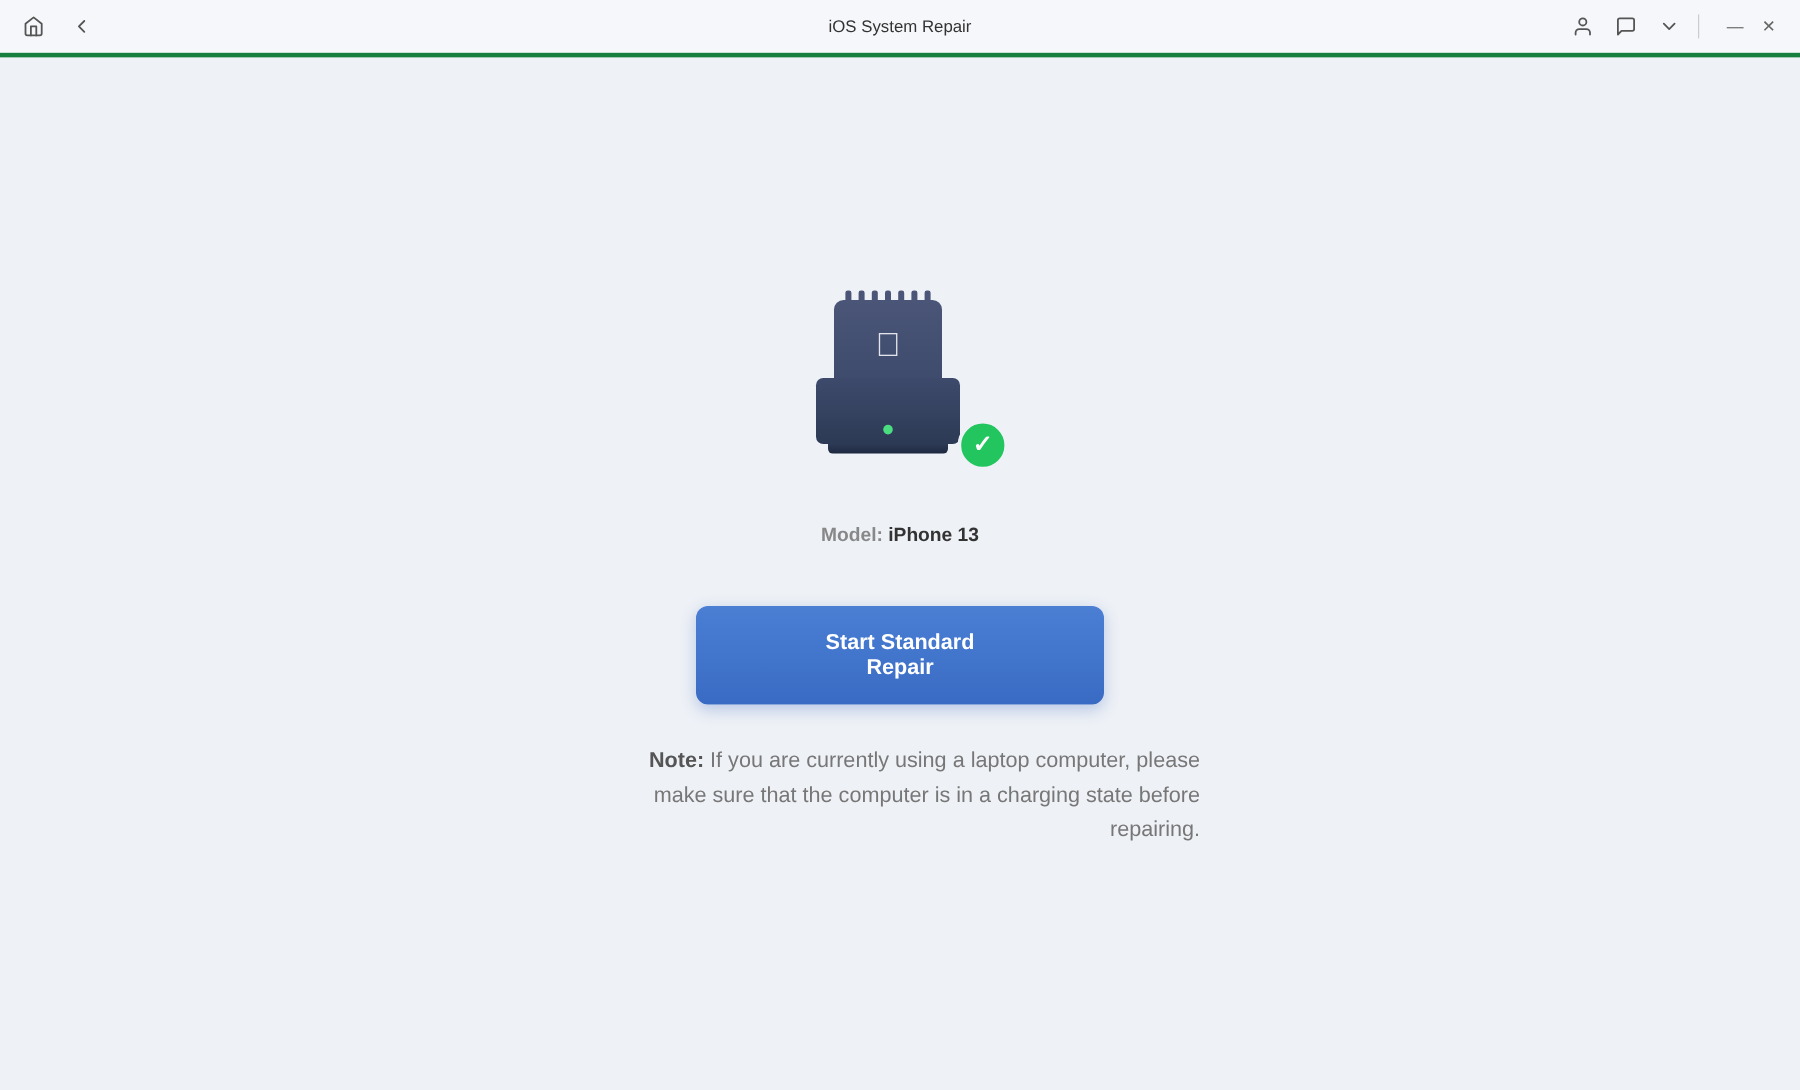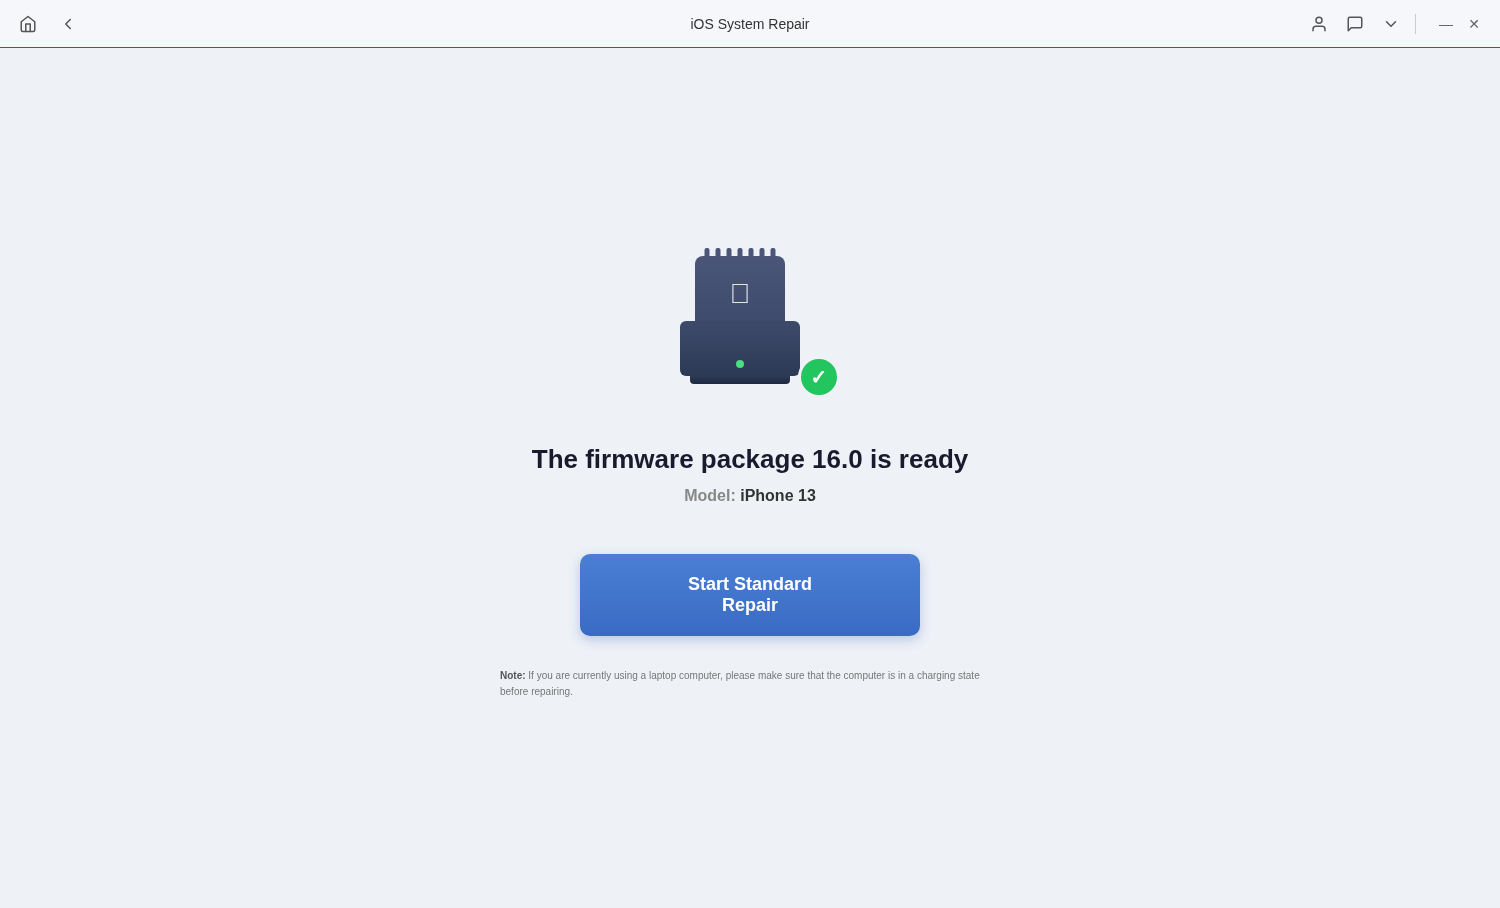--- a/index.html
+++ b/index.html
@@ -19,21 +19,21 @@
     }
 
     
     .title-bar {
       display: flex;
       align-items: center;
       justify-content: space-between;
       padding: 0 16px;
       height: 48px;
       background: #f5f7fa;
-      border-bottom: 1px solid #15803d;
+      border-bottom: 4px solid #15803d;
       flex-shrink: 0;
     }
 
     .title-bar-left {
       display: flex;
       align-items: center;
       gap: 16px;
     }
 
     .title-bar-center {
@@ -249,23 +249,23 @@
       cursor: pointer;
       width: 340px;
       text-align: center;
       transition: background 0.2s;
       box-shadow: 0 4px 12px rgba(58, 107, 196, 0.3);
       margin-bottom: 32px;
     }
 
     
     .note-text {
-      font-size: 10px;
+      font-size: 18px;
       color: #777;
-      text-align: left;
+      text-align: right;
       max-width: 500px;
       line-height: 1.6;
     }
 
     .note-label {
       font-weight: 600;
       color: #555;
     }
   </style>
 </head>
@@ -338,21 +338,20 @@
         <div class="chip-body">
           <div class="chip-led"></div>
         </div>
       </div>
 
       <div class="check-badge">
         <span class="check-mark">✓</span>
       </div>
     </div>
 
-    <div class="firmware-title">The firmware package 16.0 is ready</div>
 
     <div class="model-info">
       <span style="color: rgb(136, 136, 136);">Model:</span>
       <span style="color: rgb(51, 51, 51); font-weight: 600;">iPhone 13</span>
     </div>
 
     <button class="start-repair-btn">Start Standard Repair</button>
 
     <div class="note-text">
       <span class="note-label">Note:</span>

